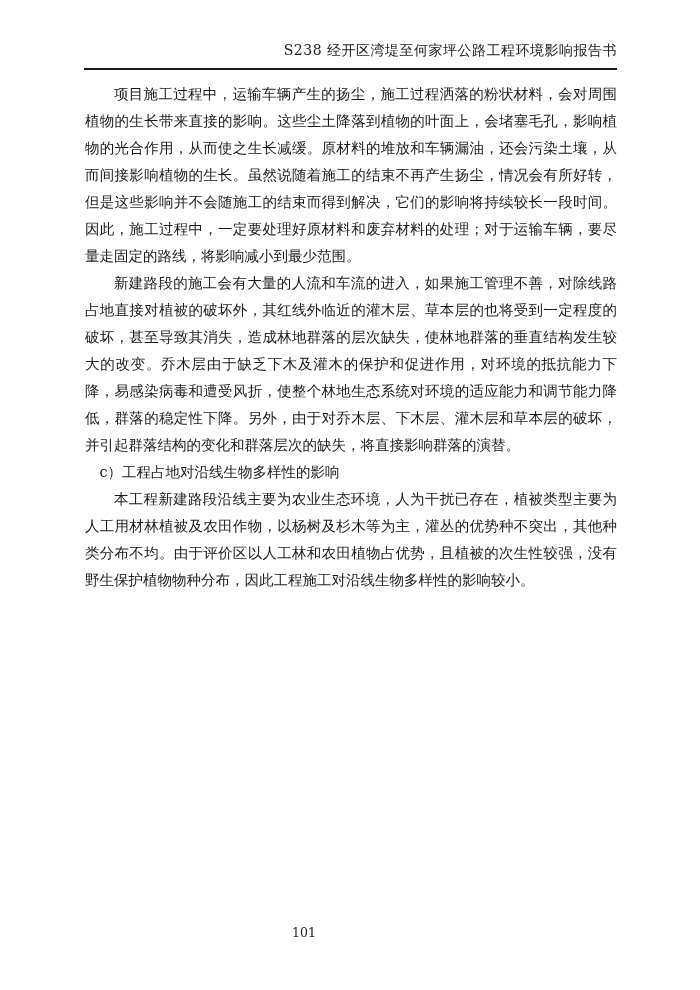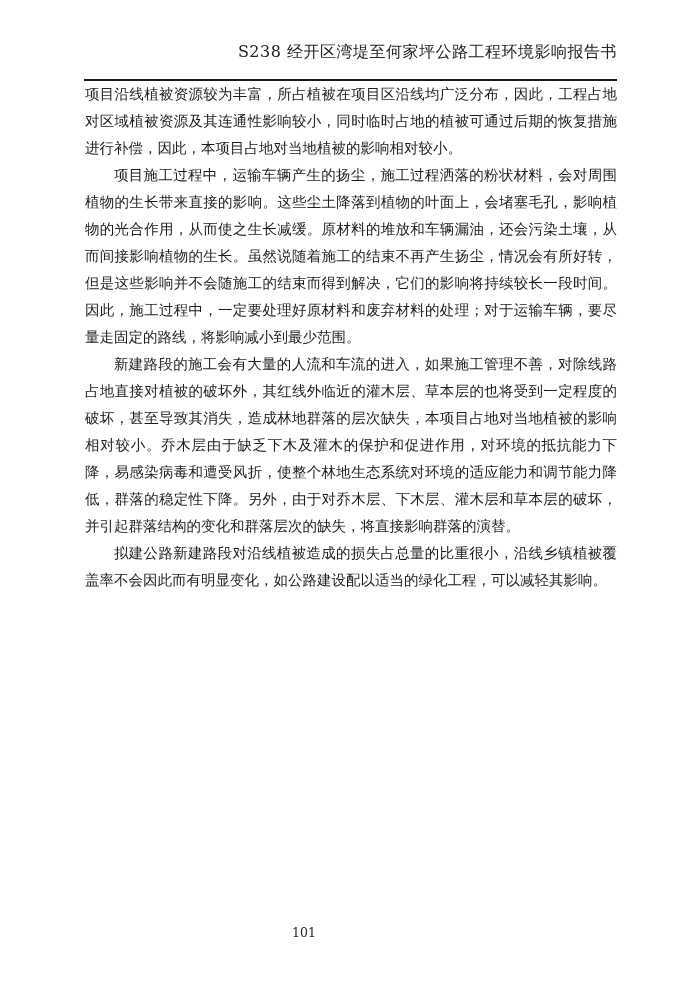--- a/index.html
+++ b/index.html
@@ -15,24 +15,24 @@
     font-family: "DejaVu Serif", "Liberation Serif", serif;
     color: #1c1c1c;
     overflow: hidden;
   }
   .header {
     position: absolute;
     top: 42px;
     left: 84px;
     width: 533px;
     text-align: right;
-    font-size: 16px;
+    font-size: 14px;
     letter-spacing: 0.5px;
     color: #222222;
-    padding-bottom: 16px;
+    padding-bottom: 8px;
     border-bottom: 2px solid #1a1a1a;
   }
   .content {
     position: absolute;
     top: 81px;
     left: 85px;
     width: 532px;
     font-size: 14.5px;
     line-height: 27px;
     text-align: justify;
@@ -68,23 +68,23 @@
 </head>
 <body>
 
 <div class="page">
 
   <div class="header">
     <span>S238 经开区湾堤至何家坪公路工程环境影响报告书</span>
   </div>
 
   <div class="content">
-    <p class="para-flush">项目沿线植被资源较为丰富，所占植被在项目区沿线均广泛分布，因此，工程占地对区域植被资源及其连通性影响较小，同时临时占地的植被可通过后期的恢复措施进行补偿，因此，本项目占地对当地植被的影响相对较小。</p>
     <p class="para-indent">项目施工过程中，运输车辆产生的扬尘，施工过程洒落的粉状材料，会对周围植物的生长带来直接的影响。这些尘土降落到植物的叶面上，会堵塞毛孔，影响植物的光合作用，从而使之生长减缓。原材料的堆放和车辆漏油，还会污染土壤，从而间接影响植物的生长。虽然说随着施工的结束不再产生扬尘，情况会有所好转，但是这些影响并不会随施工的结束而得到解决，它们的影响将持续较长一段时间。因此，施工过程中，一定要处理好原材料和废弃材料的处理；对于运输车辆，要尽量走固定的路线，将影响减小到最少范围。</p>
-    <p class="para-indent">新建路段的施工会有大量的人流和车流的进入，如果施工管理不善，对除线路占地直接对植被的破坏外，其红线外临近的灌木层、草本层的也将受到一定程度的破坏，甚至导致其消失，造成林地群落的层次缺失，本项目占地对当地植被的影响相对较小。乔木层由于缺乏下木及灌木的保护和促进作用，对环境的抵抗能力下降，易感染病毒和遭受风折，使整个林地生态系统对环境的适应能力和调节能力降低，群落的稳定性下降。另外，由于对乔木层、下木层、灌木层和草本层的破坏，并引起群落结构的变化和群落层次的缺失，将直接影响群落的演替。</p>
-    <p class="para-indent">拟建公路新建路段对沿线植被造成的损失占总量的比重很小，沿线乡镇植被覆盖率不会因此而有明显变化，如公路建设配以适当的绿化工程，可以减轻其影响。</p>
+    <p class="para-indent">新建路段的施工会有大量的人流和车流的进入，如果施工管理不善，对除线路占地直接对植被的破坏外，其红线外临近的灌木层、草本层的也将受到一定程度的破坏，甚至导致其消失，造成林地群落的层次缺失，使林地群落的垂直结构发生较大的改变。乔木层由于缺乏下木及灌木的保护和促进作用，对环境的抵抗能力下降，易感染病毒和遭受风折，使整个林地生态系统对环境的适应能力和调节能力降低，群落的稳定性下降。另外，由于对乔木层、下木层、灌木层和草本层的破坏，并引起群落结构的变化和群落层次的缺失，将直接影响群落的演替。</p>
+    <p class="sub-heading">c）工程占地对沿线生物多样性的影响</p>
+    <p class="para-indent">本工程新建路段沿线主要为农业生态环境，人为干扰已存在，植被类型主要为人工用材林植被及农田作物，以杨树及杉木等为主，灌丛的优势种不突出，其他种类分布不均。由于评价区以人工林和农田植物占优势，且植被的次生性较强，没有野生保护植物物种分布，因此工程施工对沿线生物多样性的影响较小。</p>
   </div>
 
   <div class="footer">
     <span>101</span>
   </div>
 
 </div>
 
 </body></html>

